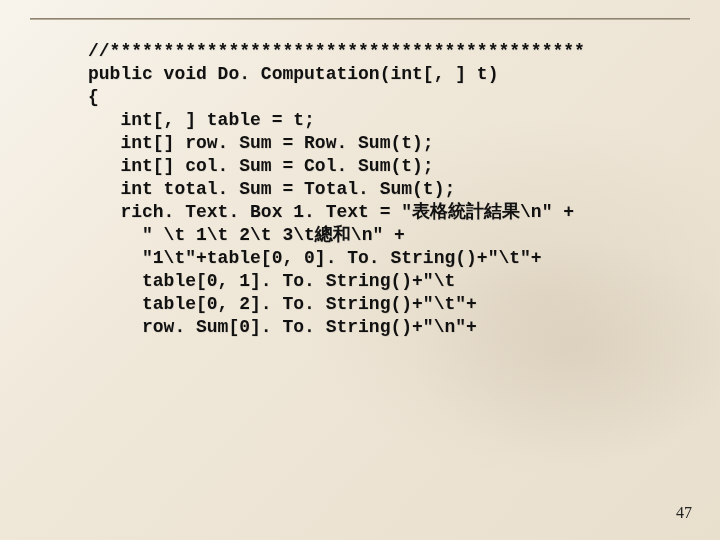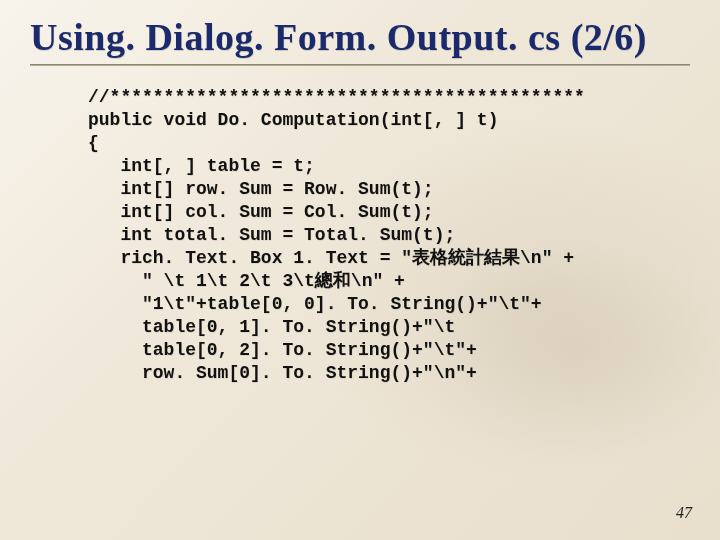--- a/index.html
+++ b/index.html
@@ -48,28 +48,26 @@
     line-height: 1.28;
     text-shadow: 0.5px 0.5px 0 rgba(0,0,0,0.08);
   }
   .pagenum {
     position: absolute;
     right: 28px;
     bottom: 18px;
     font-family: "Times New Roman", serif;
     font-size: 16px;
     color: #222;
-    font-style: italic;
   }
 </style>
 </head>
 <body>
 
 <div class="slide">
-  <h1 class="title">Using. Dialog. Form. Output. cs (2/6)</h1>
   <div class="rule"></div>
   <div class="code-wrap">
     <div class="code">//********************************************
 public void Do. Computation(int[, ] t)
 {
    int[, ] table = t;
    int[] row. Sum = Row. Sum(t);
    int[] col. Sum = Col. Sum(t);
    int total. Sum = Total. Sum(t);
    rich. Text. Box 1. Text = "表格統計結果\n" +

